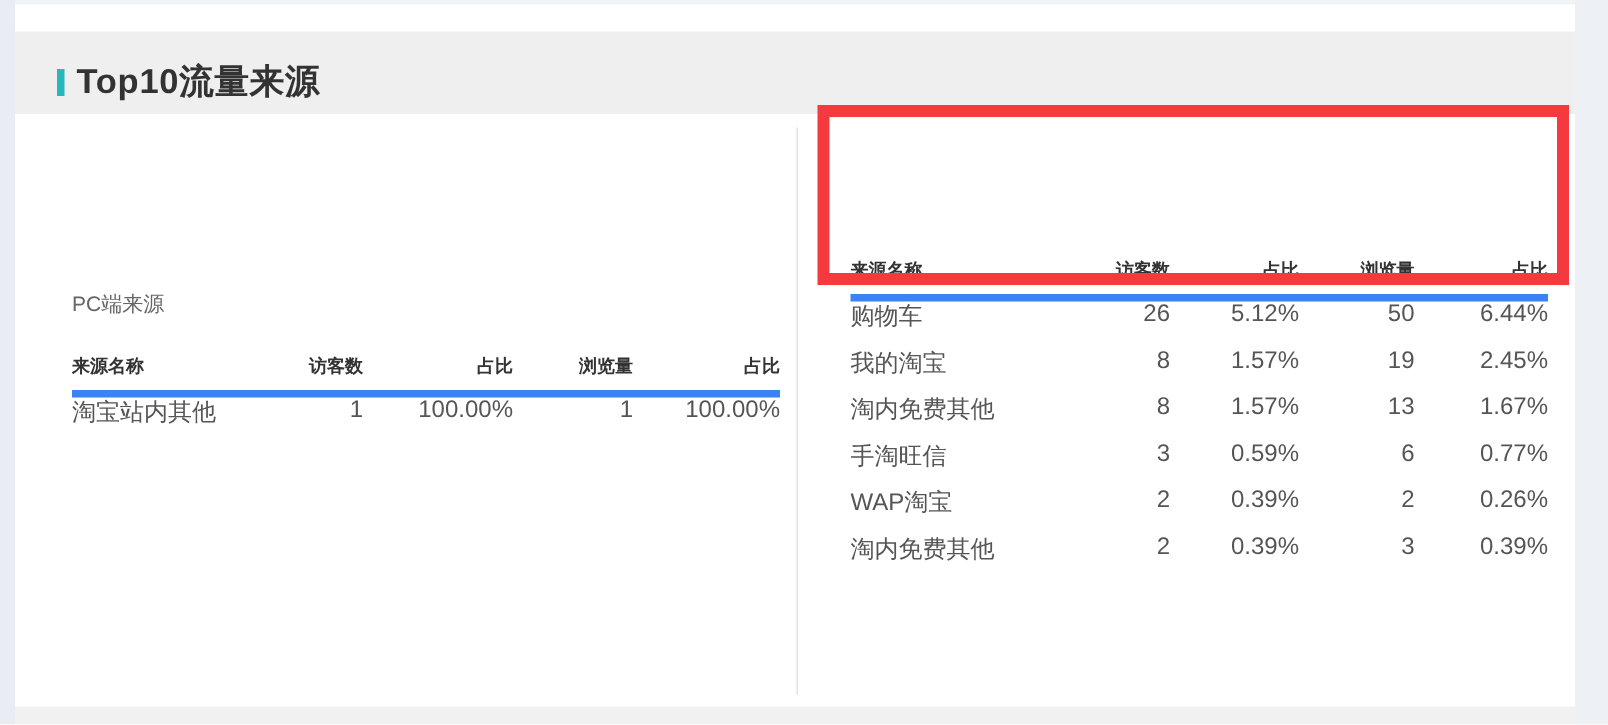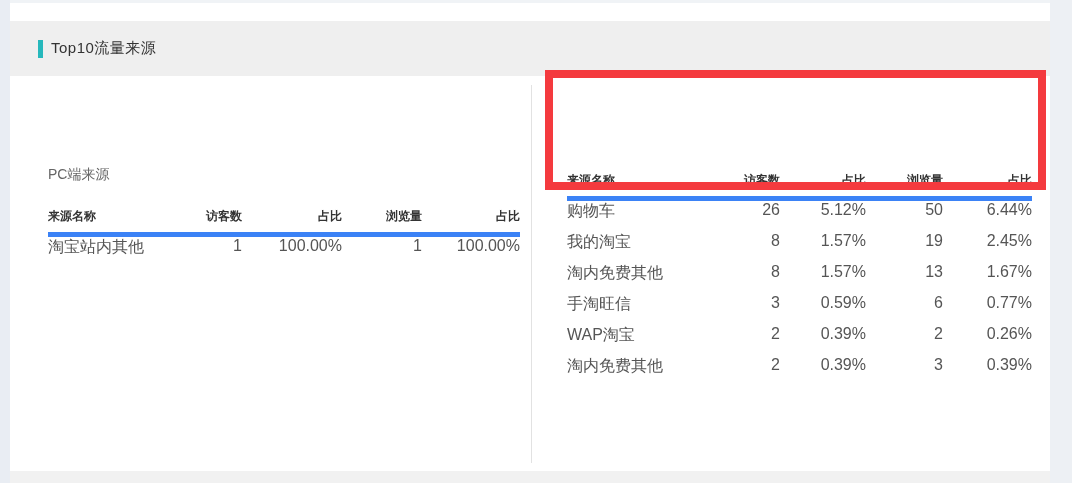--- a/index.html
+++ b/index.html
@@ -48,22 +48,22 @@
     display: flex;
     align-items: center;
   }
   .accent-bar {
     display: inline-block;
     width: 5px; height: 18px;
     background: var(--accent, #26b8bc);
     margin-right: 8px;
   }
   .page-title {
-    font-size: 15px;
-    font-weight: normal;
+    font-size: 23px;
+    font-weight: bold;
     color: #333333;
     letter-spacing: 0.5px;
   }
 
   
   .content-panel {
     position: absolute;
     left: 10px; top: 76px;
     width: 1040px; height: 394px;
     background: #ffffff;
@@ -89,20 +89,21 @@
   }
   .table-col.pc { left: 38px;  width: 472px; }
   .table-col.wl { left: 557px; width: 465px; }
 
   .table-title {
     font-size: 14px;
     color: #666666;
     height: 20px;
     line-height: 20px;
     margin-bottom: 16px;
+    margin-top: 28px;
   }
   .thead {
     display: flex;
     align-items: center;
     height: 32px;
     border-bottom: 5px solid #3b82f6;
     font-size: 12px;
     font-weight: bold;
     color: #333333;
   }

